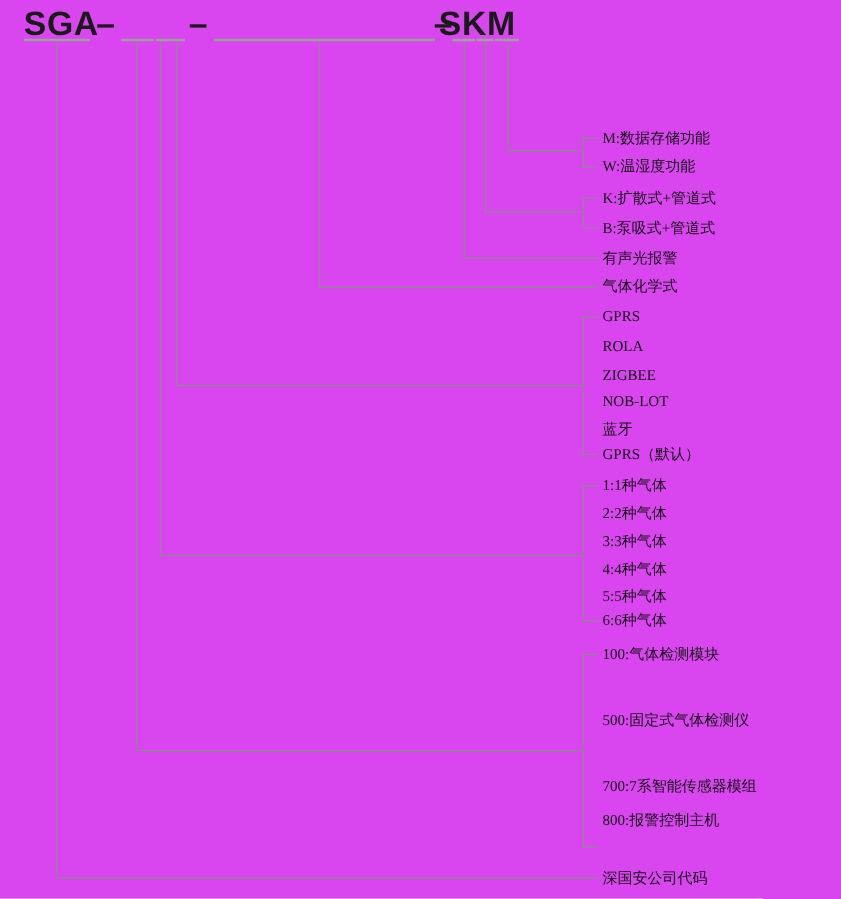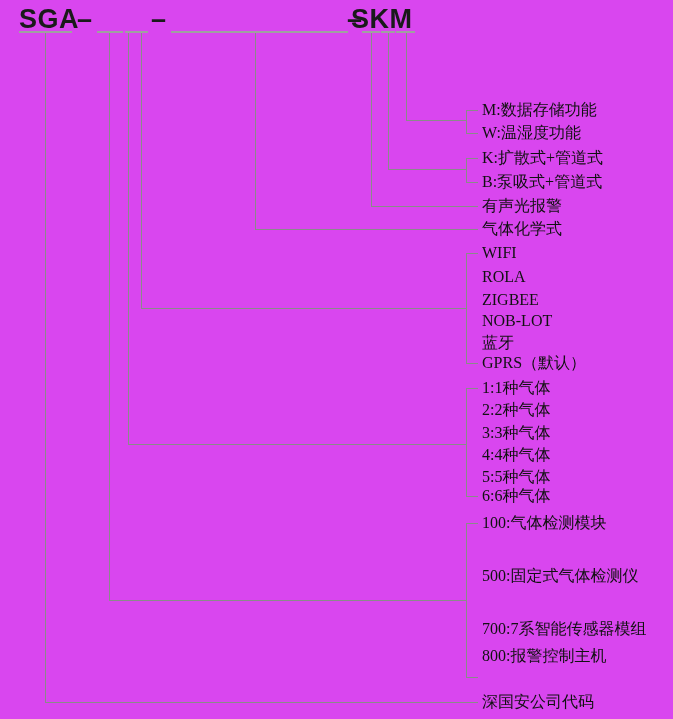--- a/index.html
+++ b/index.html
@@ -5,21 +5,21 @@
   html,body{margin:0;padding:0;background:#ffffff;}
   #diagram{position:relative;width:673px;height:719px;background:#d946ef;overflow:hidden;
            font-family:"Liberation Sans",sans-serif;}
   
   .seg{position:absolute;top:4px;font-size:27px;font-weight:bold;color:#1a1a1a;
        letter-spacing:0.5px;white-space:nowrap;font-family:"Liberation Sans",sans-serif;}
   
   .ln{position:absolute;background:#8a8a8a;}
   .ul{position:absolute;background:#a0a0a0;height:2px;top:31px;}
   
-  .lbl{position:absolute;left:482px;height:20px;line-height:20px;font-size:16px;color:#111111;
+  .lbl{position:absolute;left:482px;height:20px;line-height:20px;font-size:12px;color:#111111;
        white-space:nowrap;font-family:"Liberation Serif","DejaVu Serif",serif;}
 </style>
 </head>
 <body>
 
 <div id="diagram">
 
   <span class="seg" style="left:19px">SGA</span>
   <span class="seg" style="left:77px">–</span>
   <span class="seg" style="left:151px">–</span>
@@ -73,21 +73,21 @@
   <div class="ln" style="left:466px;top:523px;width:12px;height:1px"></div>
   <div class="ln" style="left:466px;top:677px;width:12px;height:1px"></div>
 
   <div class="lbl" style="top:100px">M:数据存储功能</div>
   <div class="lbl" style="top:148px">K:扩散式+管道式</div>
   <div class="lbl" style="top:123px">W:温湿度功能</div>
   <div class="lbl" style="top:172px">B:泵吸式+管道式</div>
   <div class="lbl" style="top:196px">有声光报警</div>
   <div class="lbl" style="top:219px">气体化学式</div>
 
-  <div class="lbl" style="top:243px">WIFI</div>
+  <div class="lbl" style="top:243px">GPRS</div>
   <div class="lbl" style="top:267px">ROLA</div>
   <div class="lbl" style="top:290px">ZIGBEE</div>
   <div class="lbl" style="top:311px">NOB-LOT</div>
   <div class="lbl" style="top:333px">蓝牙</div>
   <div class="lbl" style="top:353px">GPRS（默认）</div>
 
   <div class="lbl" style="top:378px">1:1种气体</div>
   <div class="lbl" style="top:400px">2:2种气体</div>
   <div class="lbl" style="top:423px">3:3种气体</div>
   <div class="lbl" style="top:445px">4:4种气体</div>

